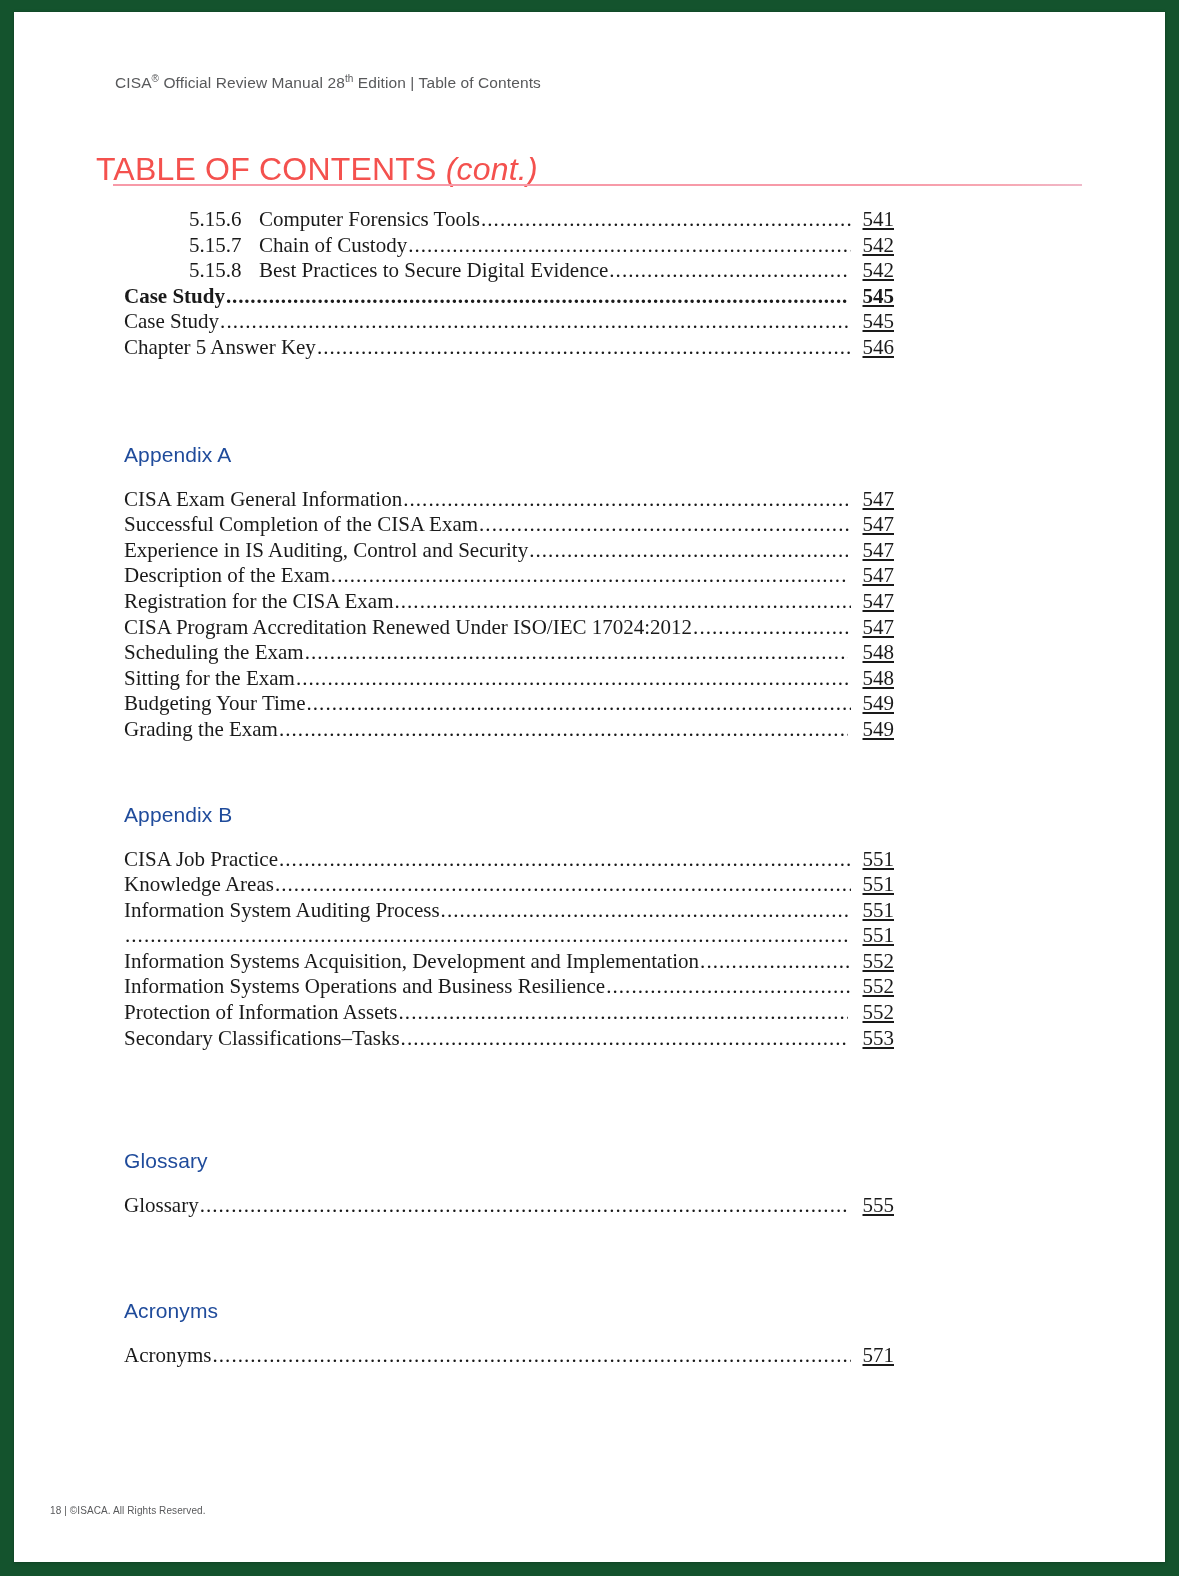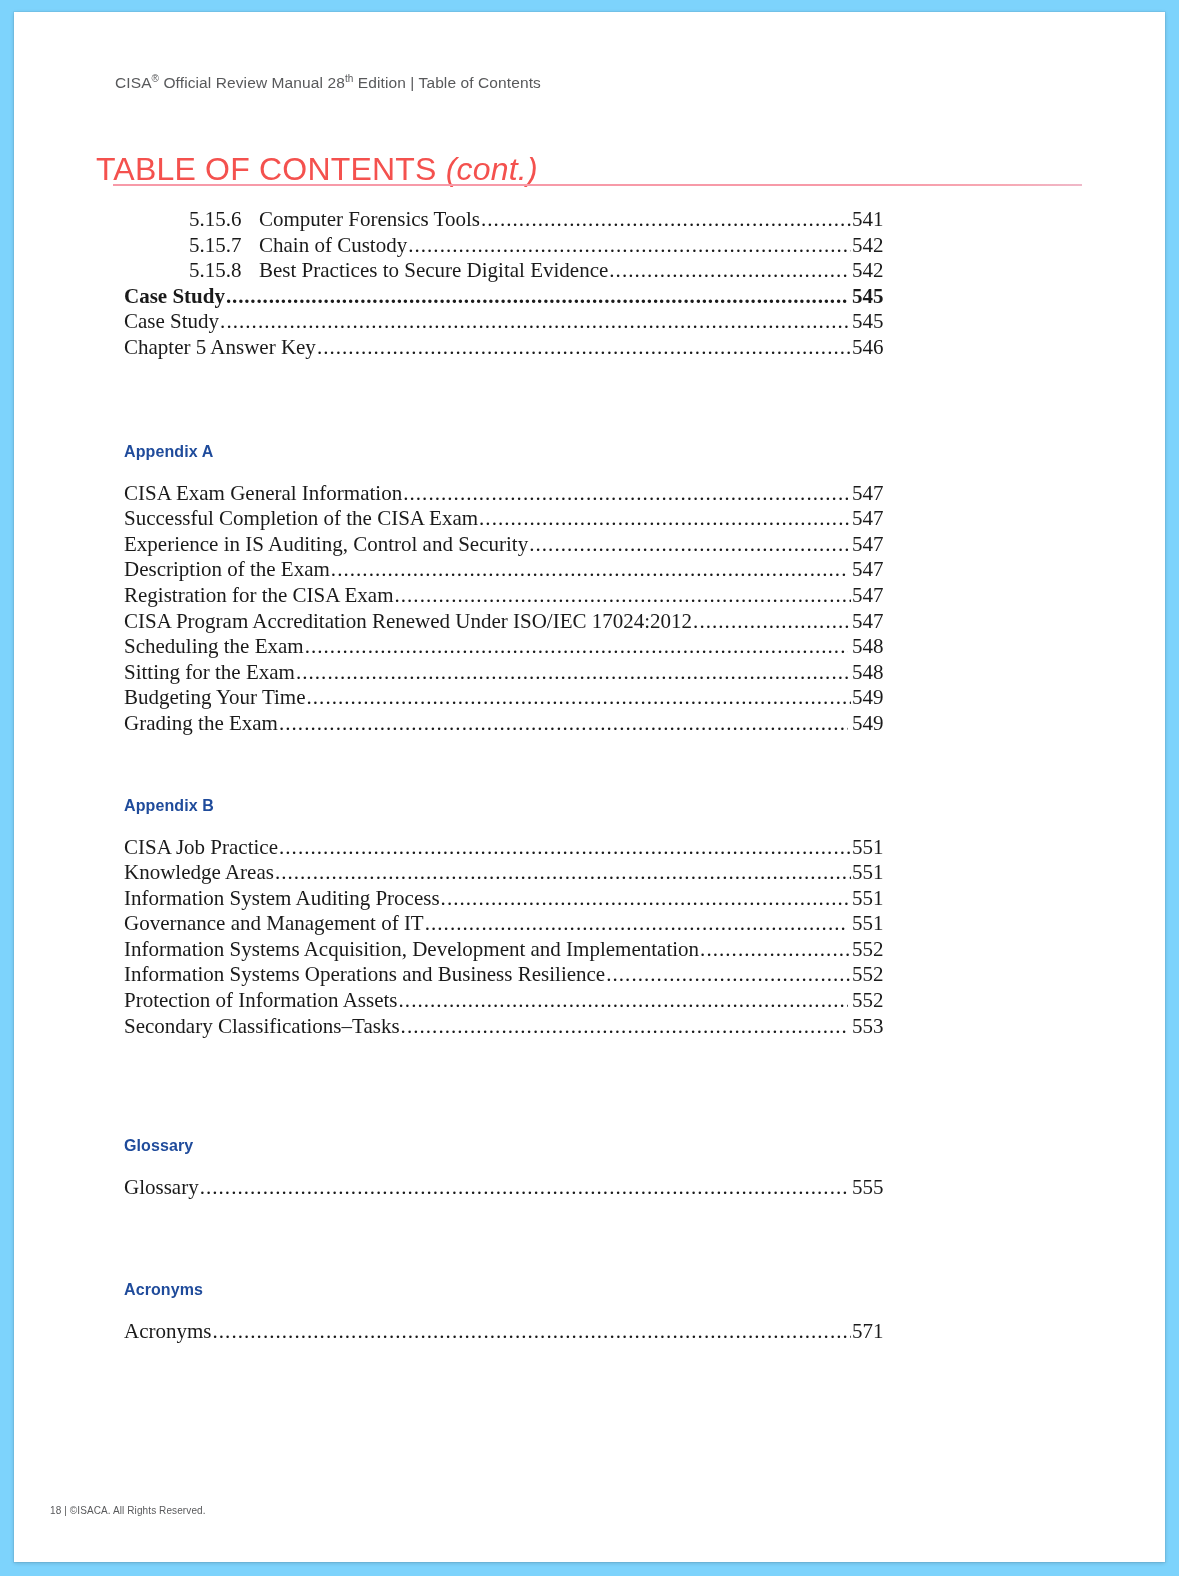--- a/index.html
+++ b/index.html
@@ -13,21 +13,21 @@
     font-family: "Liberation Serif", "DejaVu Serif", serif;
     overflow: hidden;
   }
 
   
   .page-shell {
     position: absolute;
     left: 0; top: 0;
     width: 1179px;
     height: 1576px;
-    background: #7dd3fc;
+    background: #14532d;
     box-sizing: border-box;
     padding: 12px 14px 14px 14px;
   }
   .page {
     position: relative;
     width: 100%;
     height: 100%;
     background: #ffffff;
     box-sizing: border-box;
     box-shadow: 0 1px 4px rgba(0,0,0,0.18), 0 0 0 1px rgba(0,0,0,0.04);
@@ -88,22 +88,22 @@
   }
 
   .block { }
   .block.gap-appendix-a { margin-top: 82px; }
   .block.gap-appendix-b { margin-top: 60px; }
   .block.gap-glossary   { margin-top: 98px; }
   .block.gap-acronyms   { margin-top: 80px; }
 
   .section-heading {
     font-family: "Liberation Sans", "DejaVu Sans", sans-serif;
-    font-size: 16px;
-    font-weight: bold;
+    font-size: 21px;
+    font-weight: normal;
     color: #1f4b9b;
     letter-spacing: 0.1px;
     margin-bottom: 20px;
   }
 
   
   .toc-row {
     display: flex;
     align-items: baseline;
     font-size: 21px;
@@ -130,21 +130,23 @@
     white-space: nowrap;
     margin: 0 1px;
     letter-spacing: 1.05px;
     font-size: 21px;
   }
   .toc-row.bold .leader {
     letter-spacing: 0.85px;
   }
   .toc-row .pageno {
     flex: 0 0 auto;
+    text-align: right;
     min-width: 42px;
+    text-decoration: underline;
   }
   .toc-row .pageno.spaced {
     padding-left: 3px;
   }
 
   
   .page-footer {
     position: absolute;
     left: 36px;
     bottom: 46px;
@@ -270,21 +272,20 @@
             <span class="label">Knowledge Areas</span>
             <span class="leader">....................................................................................................................................................................................................................................................................</span>
             <span class="pageno">551</span>
           </div>
           <div class="toc-row">
             <span class="label">Information System Auditing Process</span>
             <span class="leader">....................................................................................................................................................................................................................................................................</span>
             <span class="pageno spaced">551</span>
           </div>
           <div class="toc-row">
-            <span class="label">Governance and Management of IT</span>
             <span class="leader">....................................................................................................................................................................................................................................................................</span>
             <span class="pageno spaced">551</span>
           </div>
           <div class="toc-row">
             <span class="label">Information Systems Acquisition, Development and Implementation</span>
             <span class="leader">....................................................................................................................................................................................................................................................................</span>
             <span class="pageno">552</span>
           </div>
           <div class="toc-row">
             <span class="label">Information Systems Operations and Business Resilience</span>

